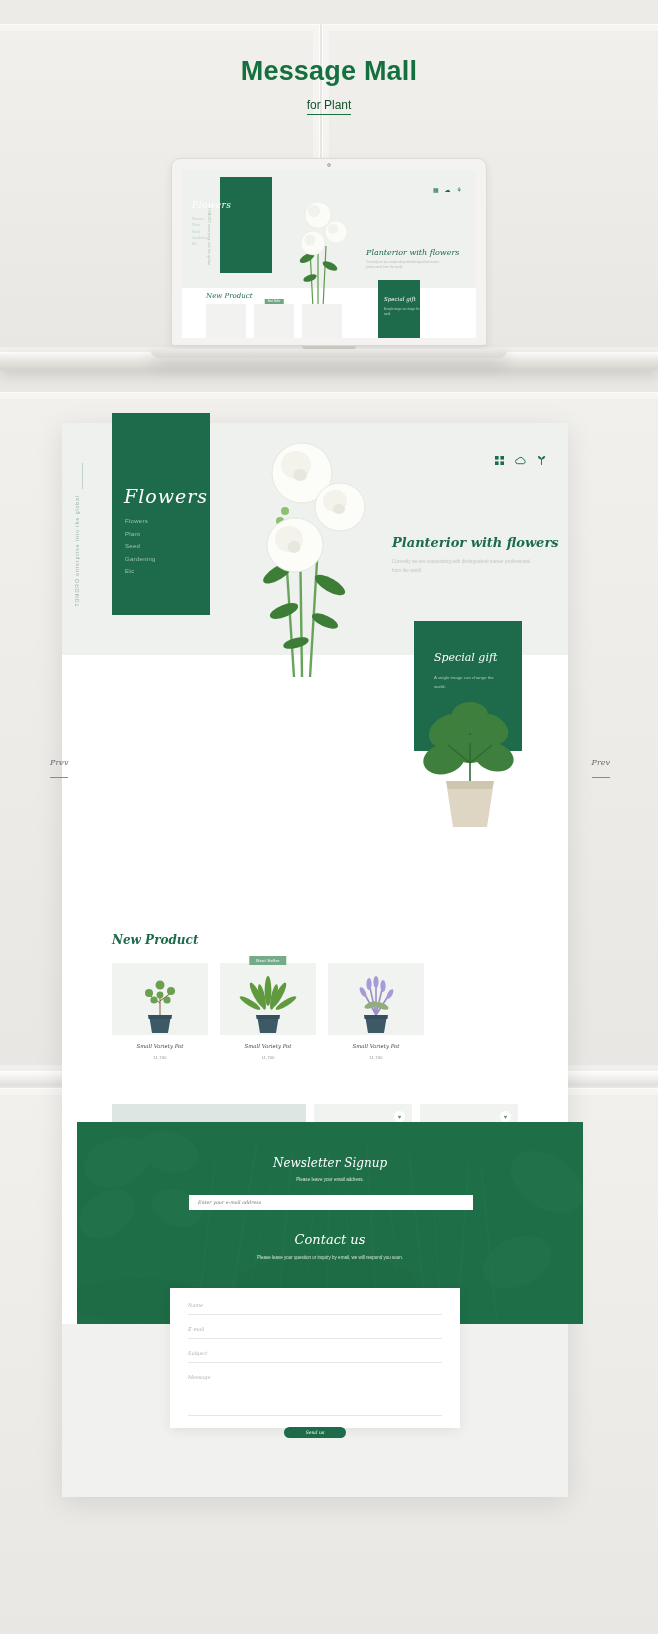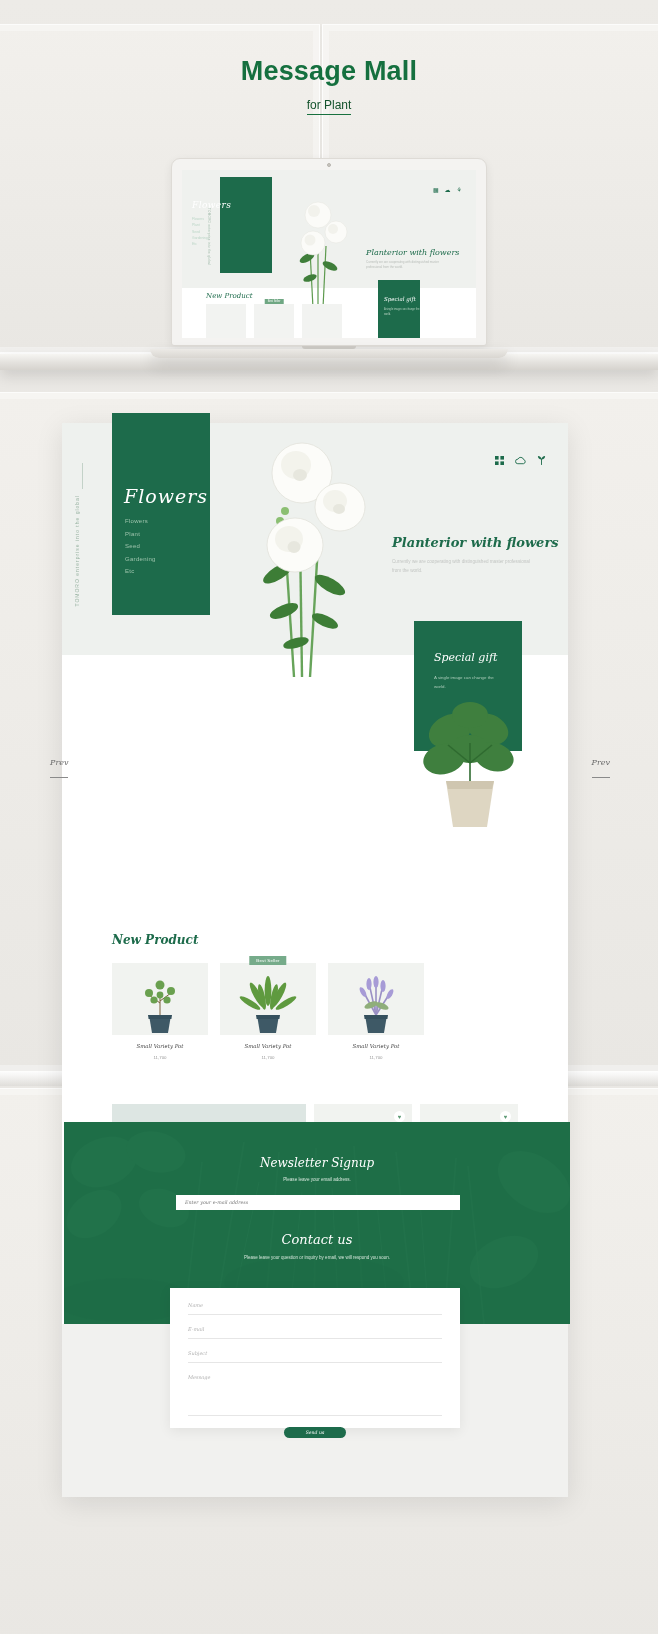--- a/index.html
+++ b/index.html
@@ -217,21 +217,21 @@
   }
   .heart {
     position: absolute; top: 7px; right: 7px; width: 11px; height: 11px;
     background: #fff; border-radius: 50%;
     display: flex; align-items: center; justify-content: center;
     color: #5f9b76; font-size: 6px; line-height: 1;
   }
 
   
   .band {
-    position: absolute; left: 64px; top: 1122px; width: 506px; height: 202px;
+    position: absolute; left: 77px; top: 1122px; width: 506px; height: 202px;
     overflow: hidden; z-index: 6;
   }
   .band-bg { position: absolute; inset: 0; }
   .band-tint { position: absolute; inset: 0; background: rgba(26,106,72,0.78); }
   .band-inner { position: absolute; inset: 0; }
   .nl-title {
     position: absolute; left: 0; right: 0; top: 34px; text-align: center;
     font-family: "DejaVu Serif", serif; font-style: italic;
     color: #fff; font-size: 12px;
   }

